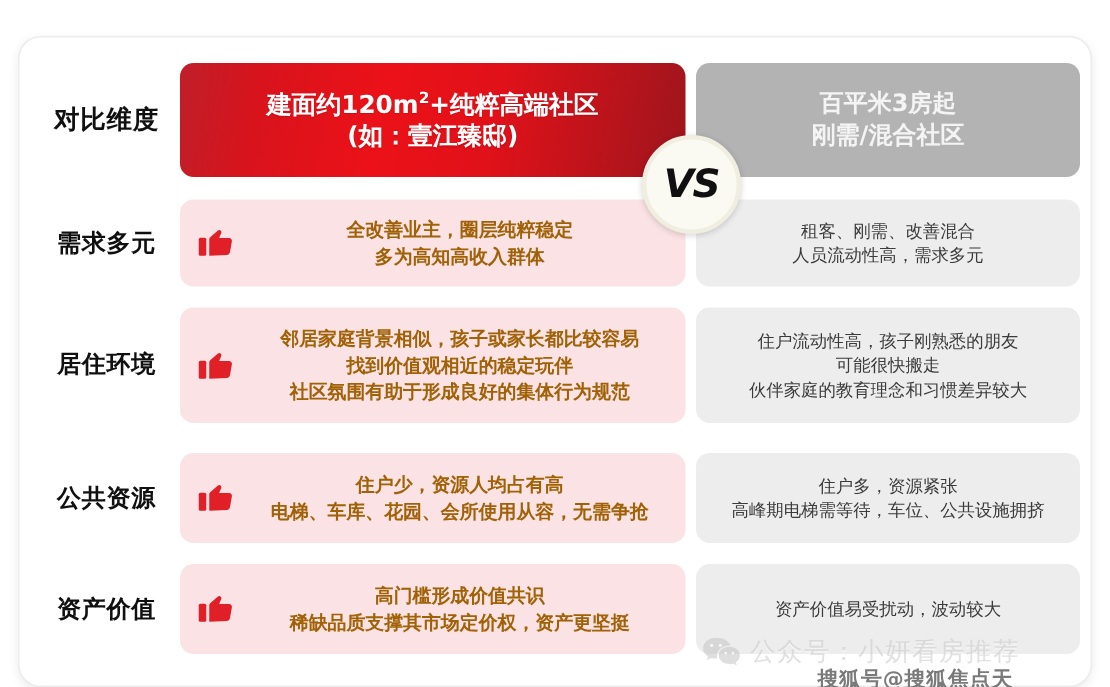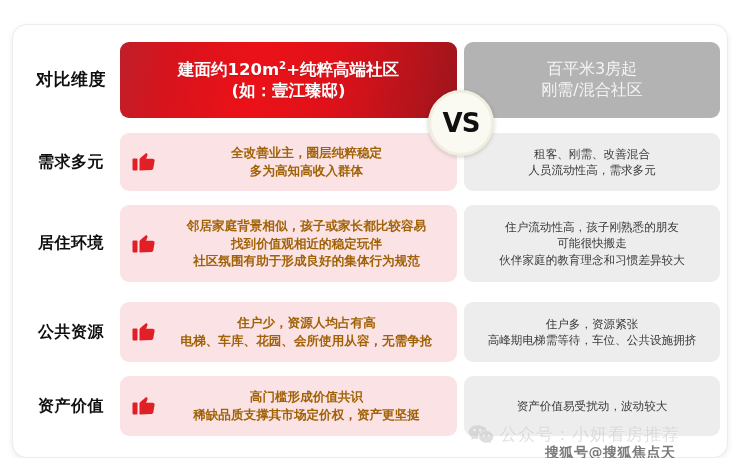--- a/index.html
+++ b/index.html
@@ -84,21 +84,21 @@
     font-weight: bold;
     text-shadow: 0 1px 1px rgba(0,0,0,0.12);
   }
 
   .head-gray {
     left: 451px;
     width: 256px;
     background: #b3b3b3;
     color: #f4f4f4;
     font-size: 16px;
-    font-weight: normal;
+    font-weight: bold;
   }
 
   .head-cell .l1 { display: block; }
   .head-cell .l2 { display: block; }
 
   sup.sq {
     font-size: 0.62em;
     vertical-align: super;
     line-height: 0;
   }
@@ -116,20 +116,21 @@
     box-shadow: 0 1px 4px rgba(0,0,0,0.18);
     display: flex;
     align-items: center;
     justify-content: center;
     z-index: 20;
   }
   .vs-badge span {
     font-size: 26px;
     font-weight: bold;
     color: #101010;
+    font-style: italic;
     letter-spacing: -1px;
   }
 
   
   .row {
     position: absolute;
     left: 0;
     width: 714px;
   }
 

